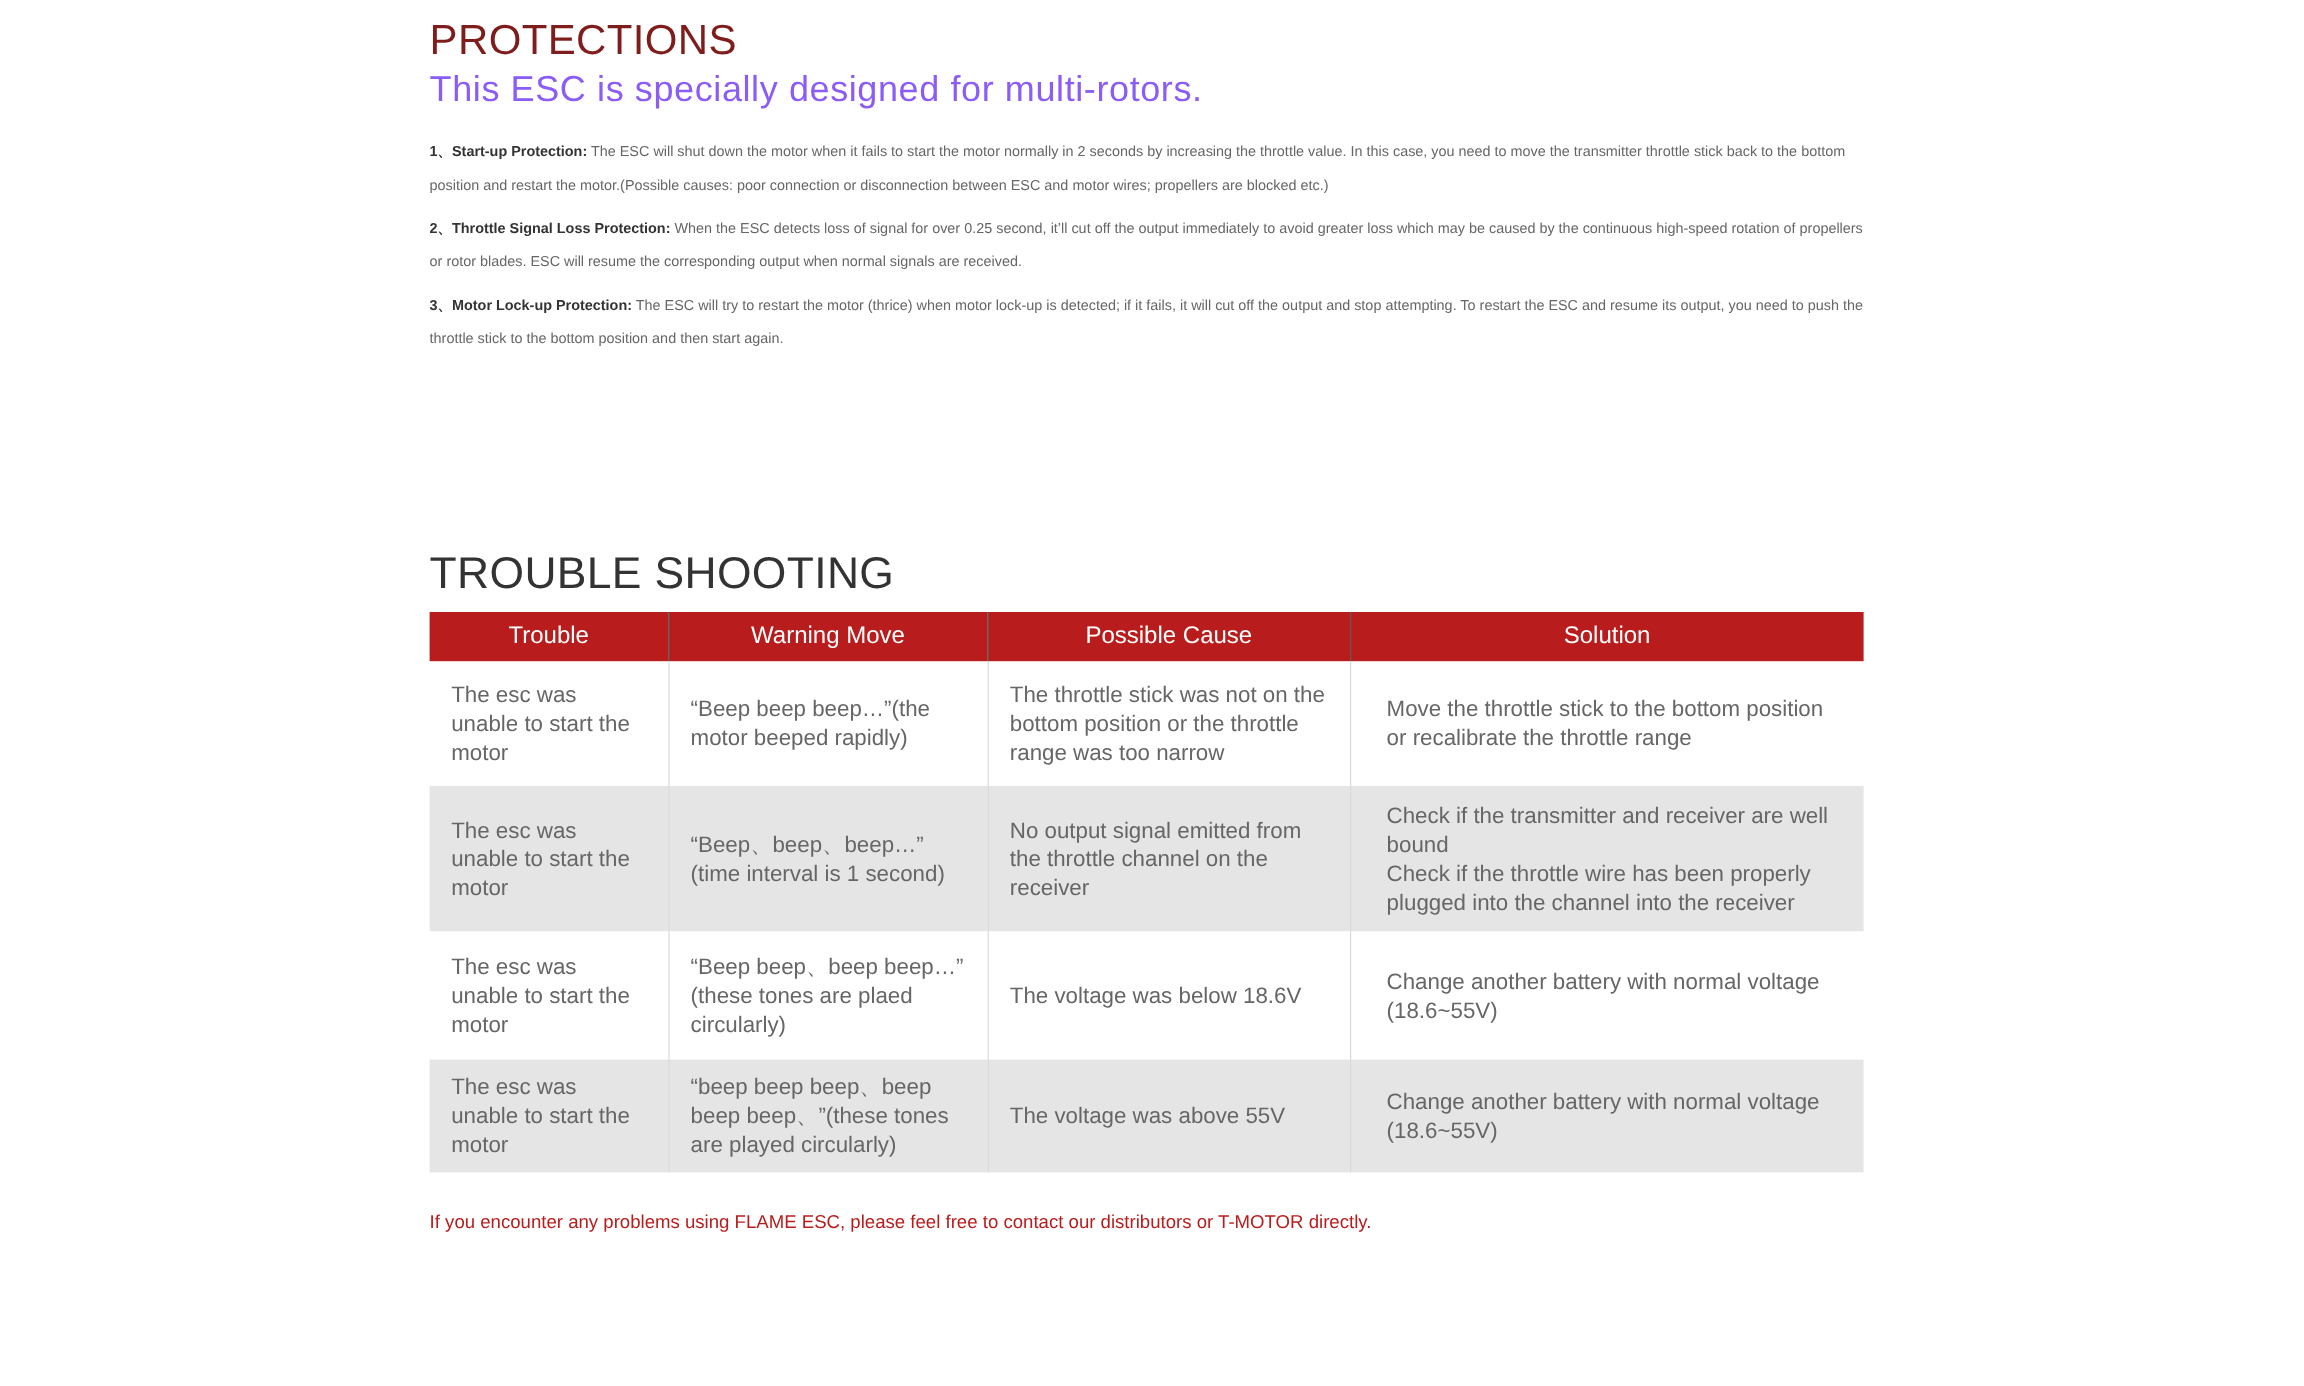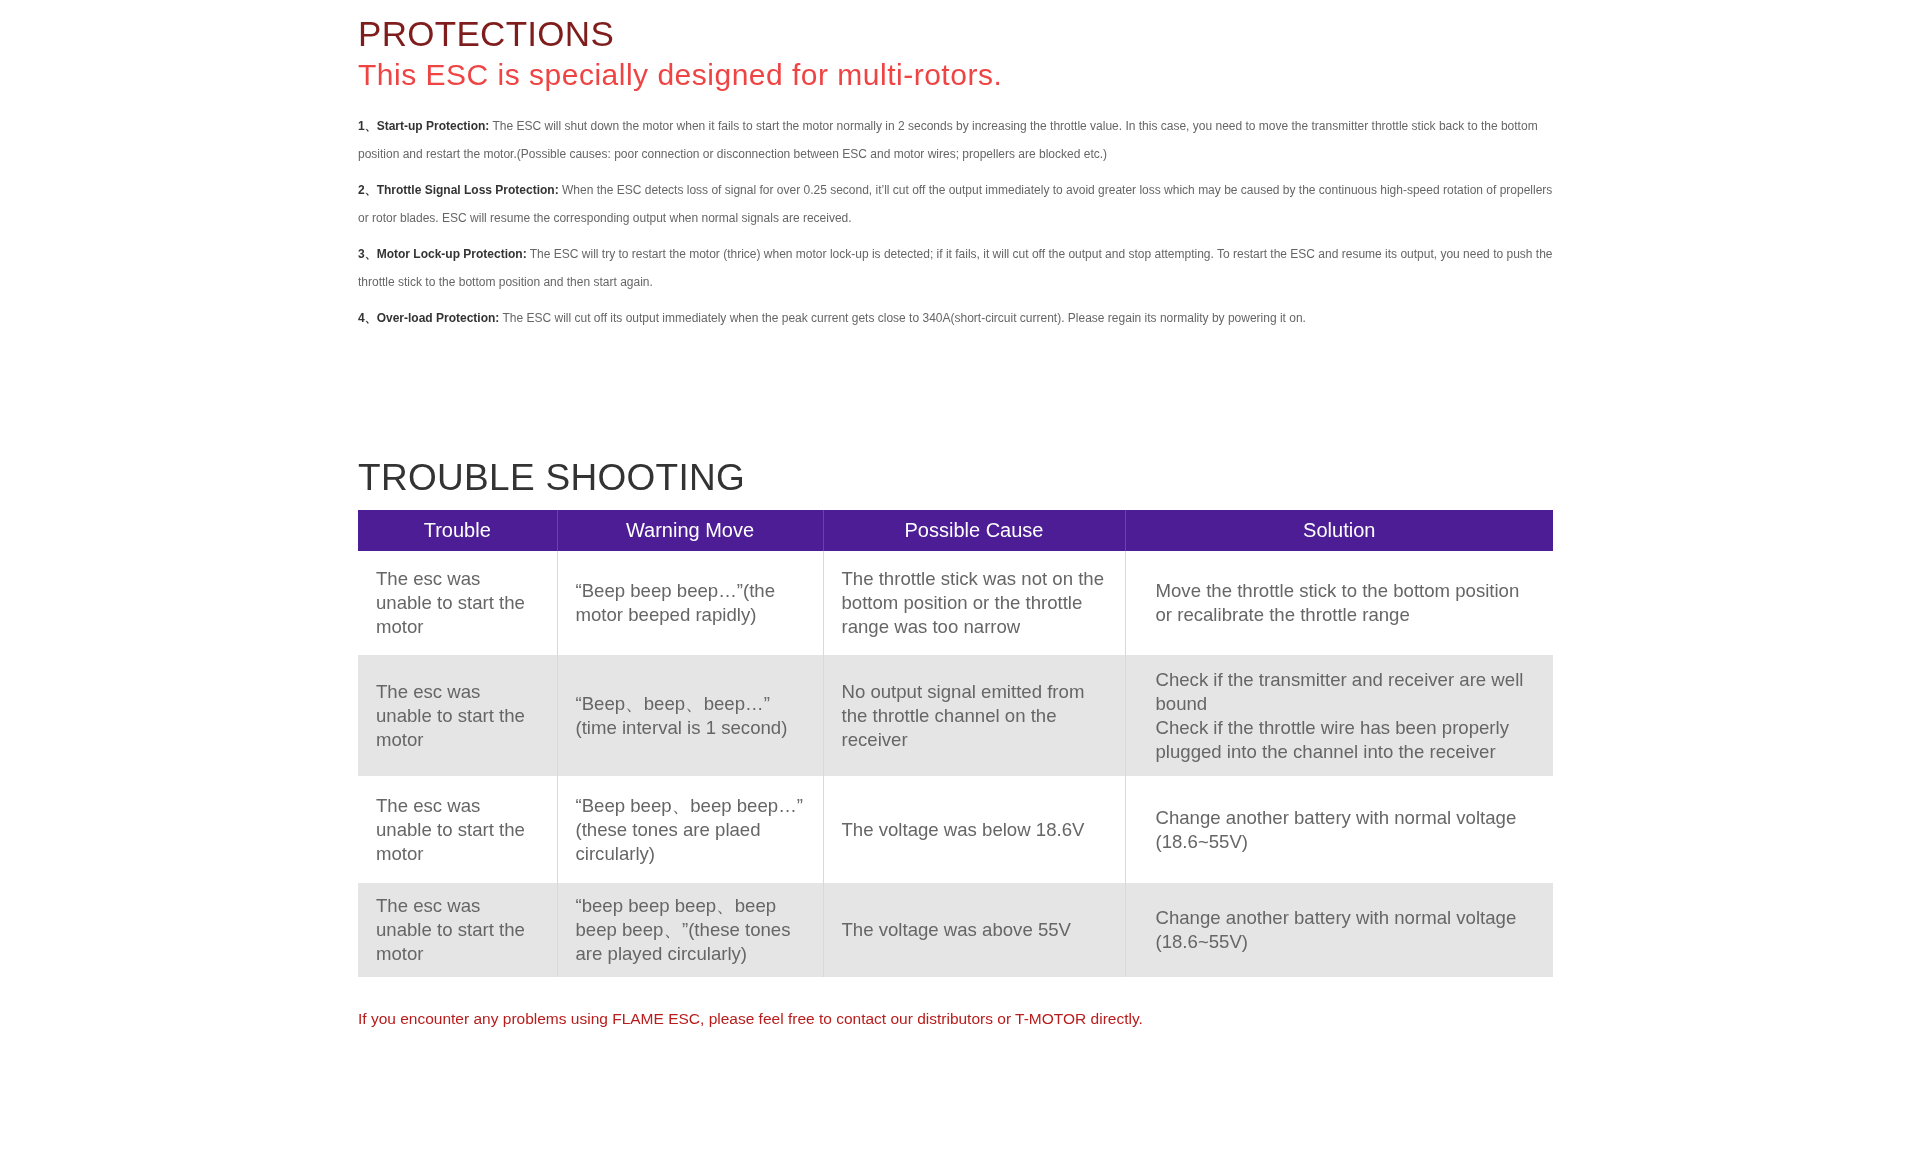--- a/index.html
+++ b/index.html
@@ -2,50 +2,49 @@
 <html><head>
 <meta charset="utf-8">
 <style>
   html, body { margin: 0; padding: 0; background: #ffffff; }
   body { width: 1920px; height: 1155px; position: relative; overflow: hidden;
          font-family: "Liberation Sans", "DejaVu Sans", sans-serif; }
   .page { position: absolute; left: 358px; top: 0; width: 1195px; }
   h1.title { position: absolute; left: 0; top: 14px; margin: 0; font-weight: normal;
              font-size: 35px; color: #7f1d1d; letter-spacing: 0.3px; white-space: nowrap; }
   h2.subtitle { position: absolute; left: 0; top: 58px; margin: 0; font-weight: normal;
-                font-size: 30px; color: #ef4444; letter-spacing: 0.5px; white-space: nowrap; }
+                font-size: 30px; color: #8b5cf6; letter-spacing: 0.5px; white-space: nowrap; }
   .protections { position: absolute; left: 0; top: 112px; width: 1195px; }
   .prot-item { font-size: 12px; line-height: 28px; color: #666666; margin: 0 0 8px 0; }
   .prot-item .lead { color: #333333; font-weight: bold; }
   h1.ts-title { position: absolute; left: 0; top: 457px; margin: 0; font-weight: normal;
                 font-size: 37px; color: #333333; letter-spacing: 0.3px; white-space: nowrap; }
   table.ts { position: absolute; left: 0; top: 510px; width: 1195px; border-collapse: collapse;
              table-layout: fixed; }
-  table.ts th { background: #4c1d95; color: #ffffff; font-weight: normal; font-size: 20px;
+  table.ts th { background: #b91c1c; color: #ffffff; font-weight: normal; font-size: 20px;
                 height: 41px; padding: 0; text-align: center; border-left: 1px solid #5a5a5a; }
   table.ts th:first-child { border-left: none; }
   table.ts td { font-size: 18.6px; line-height: 24px; color: #666666; vertical-align: middle;
                 padding: 0 18px; border-left: 1px solid #d9d9d9; }
   table.ts td:first-child { border-left: none; }
   table.ts td.sol { padding-left: 30px; margin-left: 36px; }
   table.ts tr.alt td { background: #e6e5e6; }
   .footer { position: absolute; left: 0; top: 1010px; font-size: 15.5px; color: #b91c1c; white-space: nowrap; }
 </style>
 </head>
 <body>
 
 <div class="page">
   <h1 class="title">PROTECTIONS</h1>
   <h2 class="subtitle">This ESC is specially designed for multi-rotors.</h2>
 
   <div class="protections">
     <p class="prot-item"><span class="lead">1、Start-up Protection:</span><span> The ESC will shut down the motor when it fails to start the motor normally in 2 seconds by increasing the throttle value. In this case, you need to move the transmitter throttle stick back to the bottom position and restart the motor.(Possible causes: poor connection or disconnection between ESC and motor wires; propellers are blocked etc.)</span></p>
     <p class="prot-item"><span class="lead">2、Throttle Signal Loss Protection:</span><span> When the ESC detects loss of signal for over 0.25 second, it’ll cut off the output immediately to avoid greater loss which may be caused by the continuous high-speed rotation of propellers or rotor blades. ESC will resume the corresponding output when normal signals are received.</span></p>
     <p class="prot-item"><span class="lead">3、Motor Lock-up Protection:</span><span> The ESC will try to restart the motor (thrice) when motor lock-up is detected; if it fails, it will cut off the output and stop attempting. To restart the ESC and resume its output, you need to push the throttle stick to the bottom position and then start again.</span></p>
-    <p class="prot-item"><span class="lead">4、Over-load Protection:</span><span> The ESC will cut off its output immediately when the peak current gets close to 340A(short-circuit current). Please regain its normality by powering it on.</span></p>
   </div>
 
   <h1 class="ts-title">TROUBLE SHOOTING</h1>
 
   <table class="ts">
     <colgroup>
       <col style="width:199px">
         <col style="width:266px">
         <col style="width:302px">
         <col style="width:428px">

